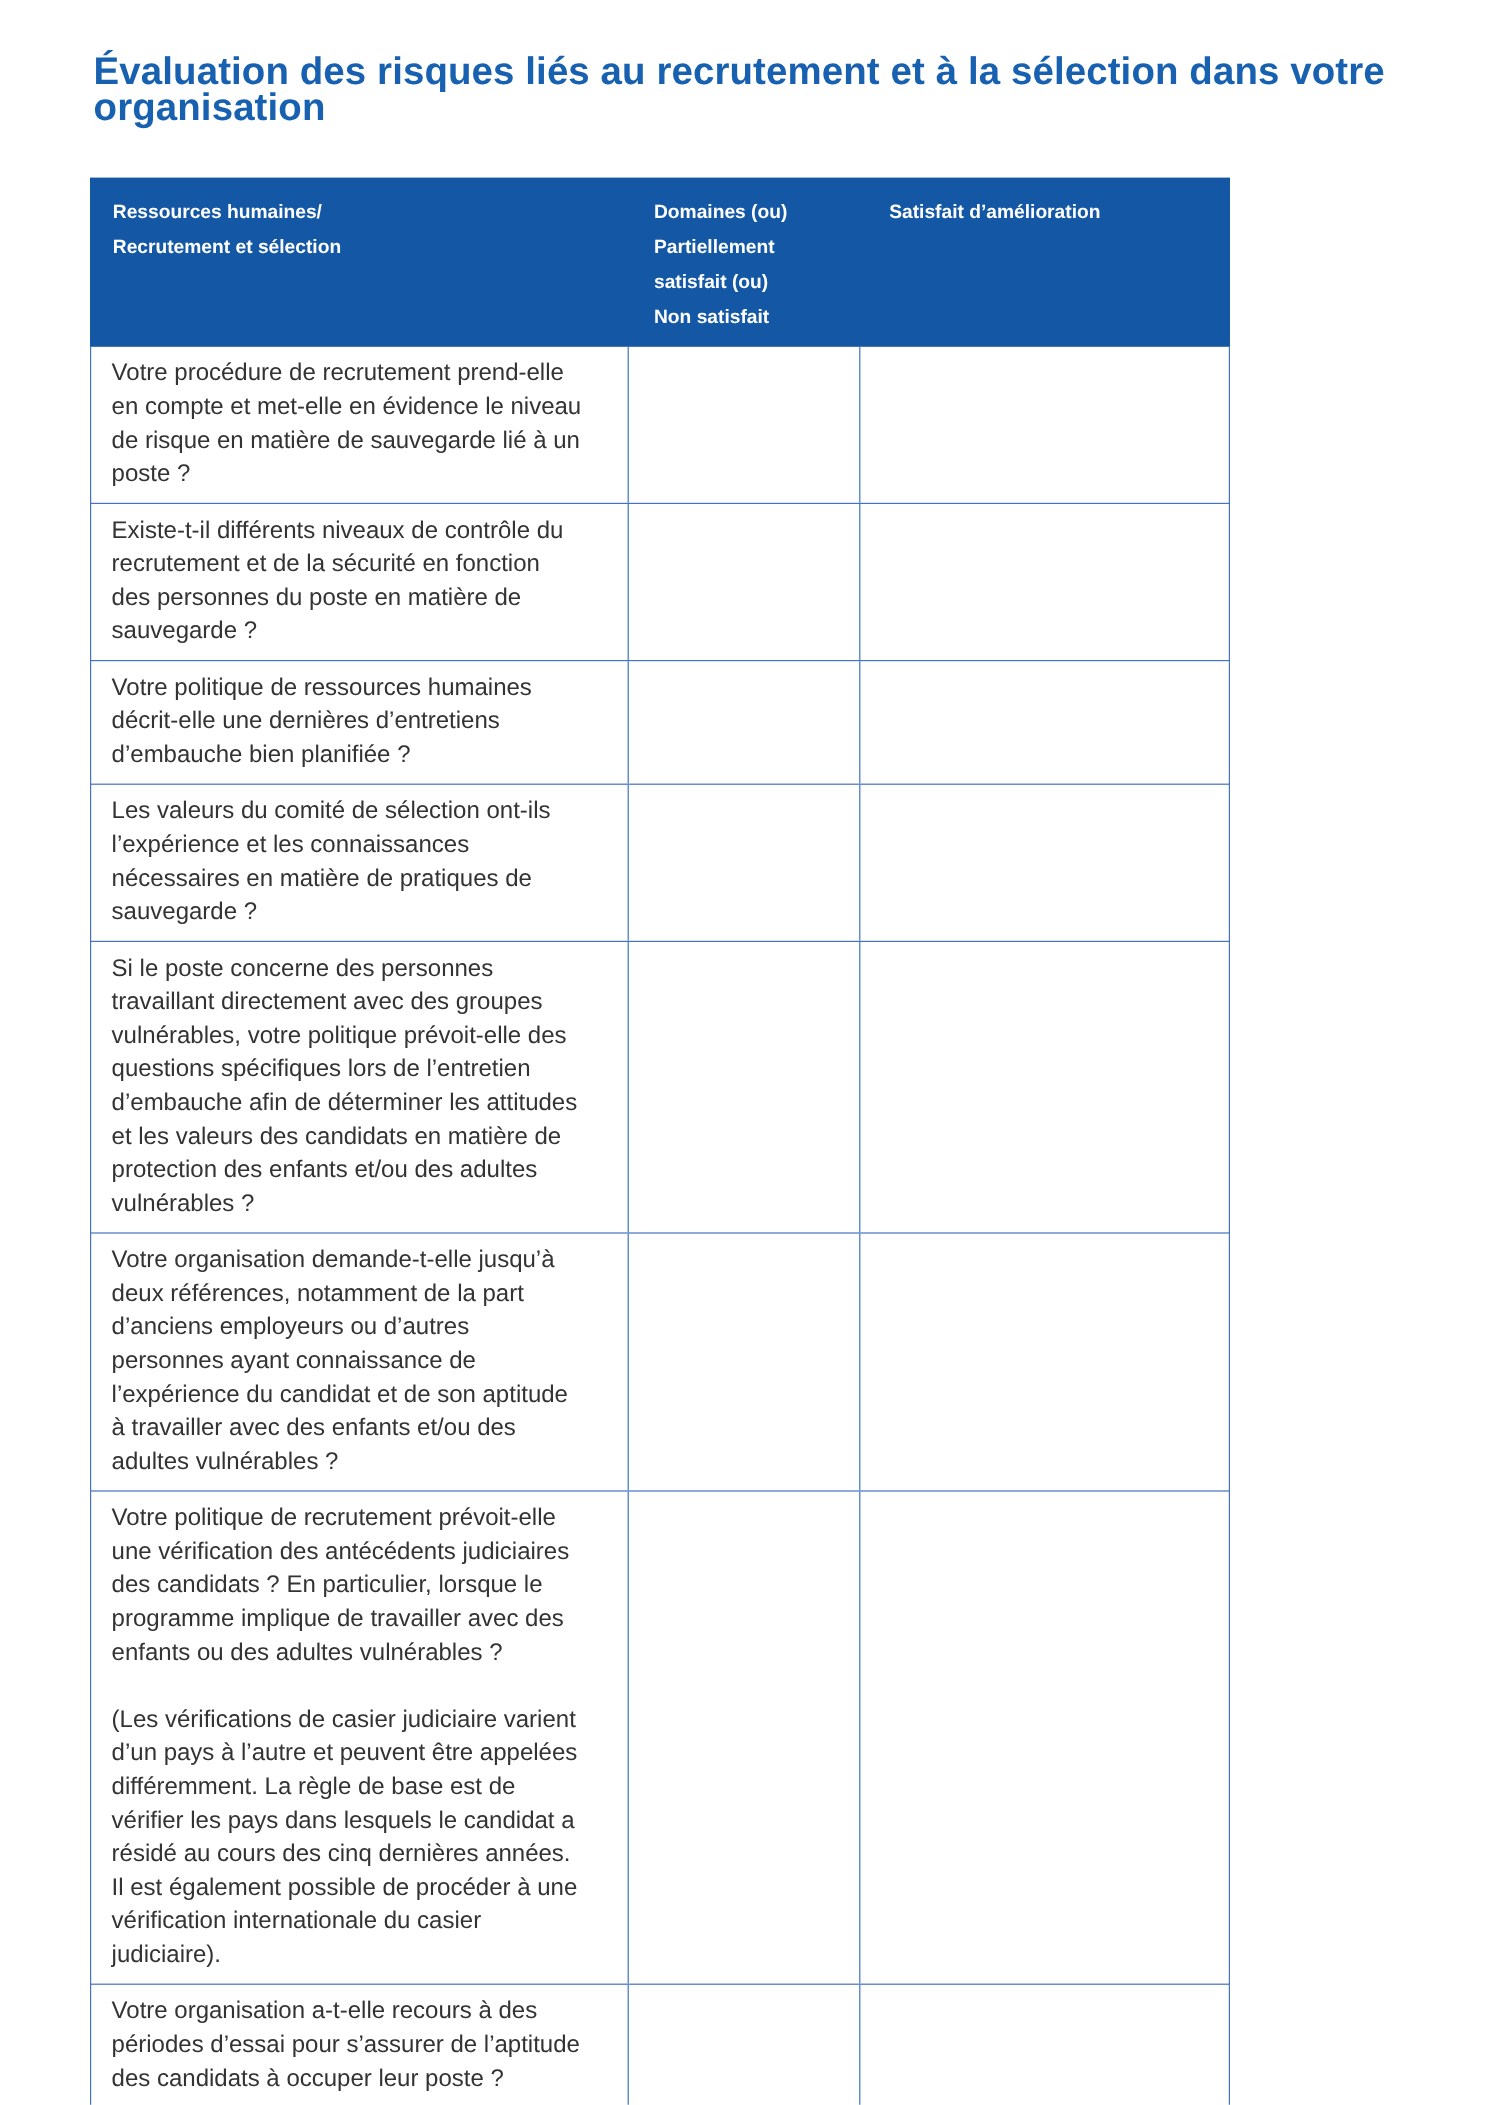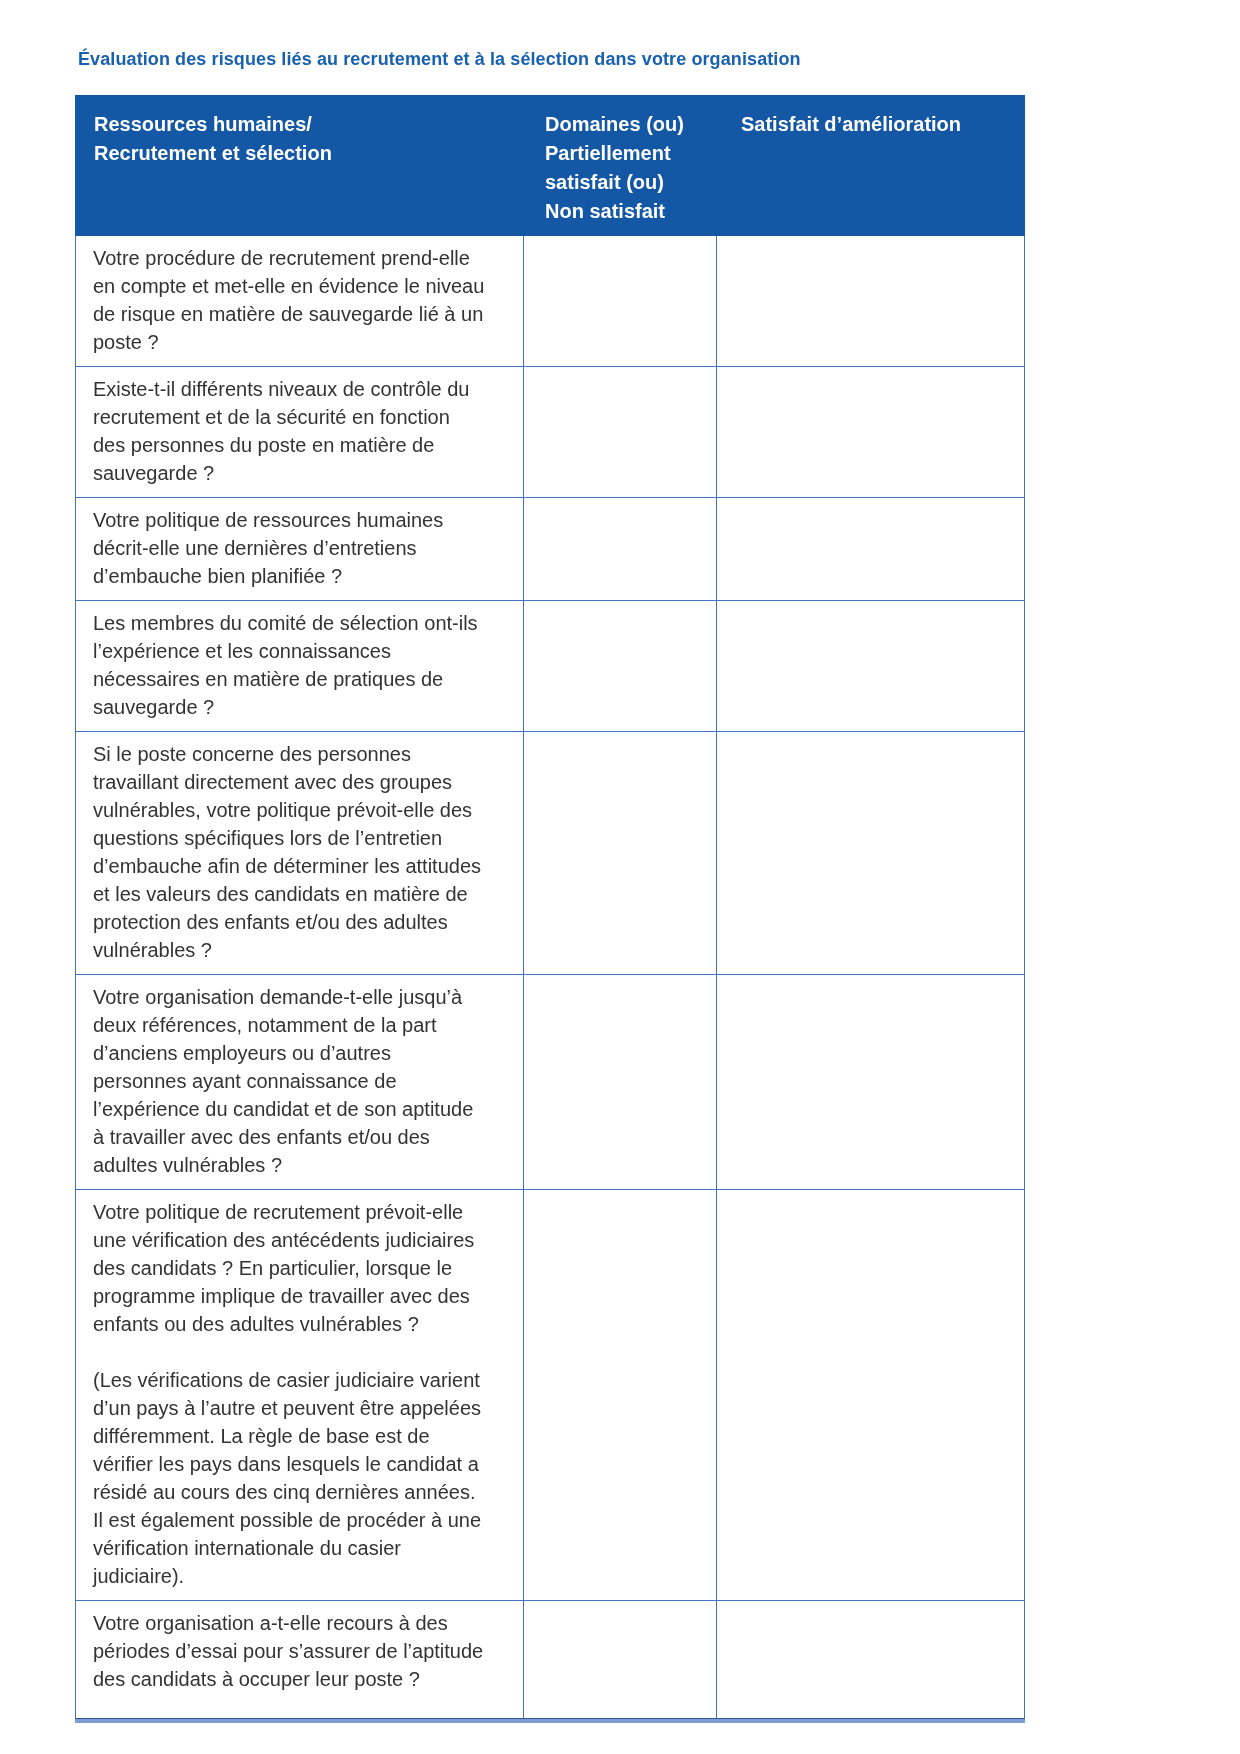--- a/index.html
+++ b/index.html
@@ -4,38 +4,38 @@
 <style>
   html,body{margin:0;padding:0;background:#ffffff;}
   body{
     width:1240px;height:1754px;
     font-family:"Liberation Sans", sans-serif;
     color:var(--body-text,#333);
     -webkit-font-smoothing:antialiased;
   }
   .page{padding:44px 0 0 75px;}
   .doc-title{
-    font-size:18px;font-weight:700;line-height:30px;
+    font-size:32px;font-weight:700;line-height:30px;
     color:var(--title,#1761B0);
-    margin:0 0 21px 3px;
+    margin:0 0 44px 3px;
     letter-spacing:.1px;
   }
   .table{
     width:950px;
     box-sizing:border-box;
     border-bottom:4px solid var(--bottom-bar,#7C9CD3);
   }
   .thead{
     background:var(--header-bg,#1458A5);
     color:var(--header-text,#ffffff);
     display:grid;
     grid-template-columns:449px 193px 308px;
     min-height:141px;
     box-sizing:border-box;
-    font-weight:700;font-size:20px;line-height:29px;
+    font-weight:700;font-size:16px;line-height:29px;
   }
   .thead .hcell{
     padding:15px 14px 10px 19px;
     white-space:pre-line;
     box-sizing:border-box;
   }
   .thead .hcell.c2{padding-left:21px;}
   .thead .hcell.c3{padding-left:24px;}
   .row{
     display:grid;
@@ -89,21 +89,21 @@
       <div class="cell improve"></div>
     </div>
 
     <div class="row" style="min-height:95px">
       <div class="cell q">Votre politique de ressources humaines décrit-elle une dernières d’entretiens d’embauche bien planifiée ?</div>
       <div class="cell status"></div>
       <div class="cell improve"></div>
     </div>
 
     <div class="row" style="min-height:119px">
-      <div class="cell q">Les membres du comité de sélection ont-ils l’expérience et les connaissances nécessaires en matière de pratiques de sauvegarde ?</div>
+      <div class="cell q">Les valeurs du comité de sélection ont-ils l’expérience et les connaissances nécessaires en matière de pratiques de sauvegarde ?</div>
       <div class="cell status"></div>
       <div class="cell improve"></div>
     </div>
 
     <div class="row" style="min-height:229px">
       <div class="cell q">Si le poste concerne des personnes travaillant directement avec des groupes vulnérables, votre politique prévoit-elle des questions spécifiques lors de l’entretien d’embauche afin de déterminer les attitudes et les valeurs des candidats en matière de protection des enfants et/ou des adultes vulnérables ?</div>
       <div class="cell status"></div>
       <div class="cell improve"></div>
     </div>
 

